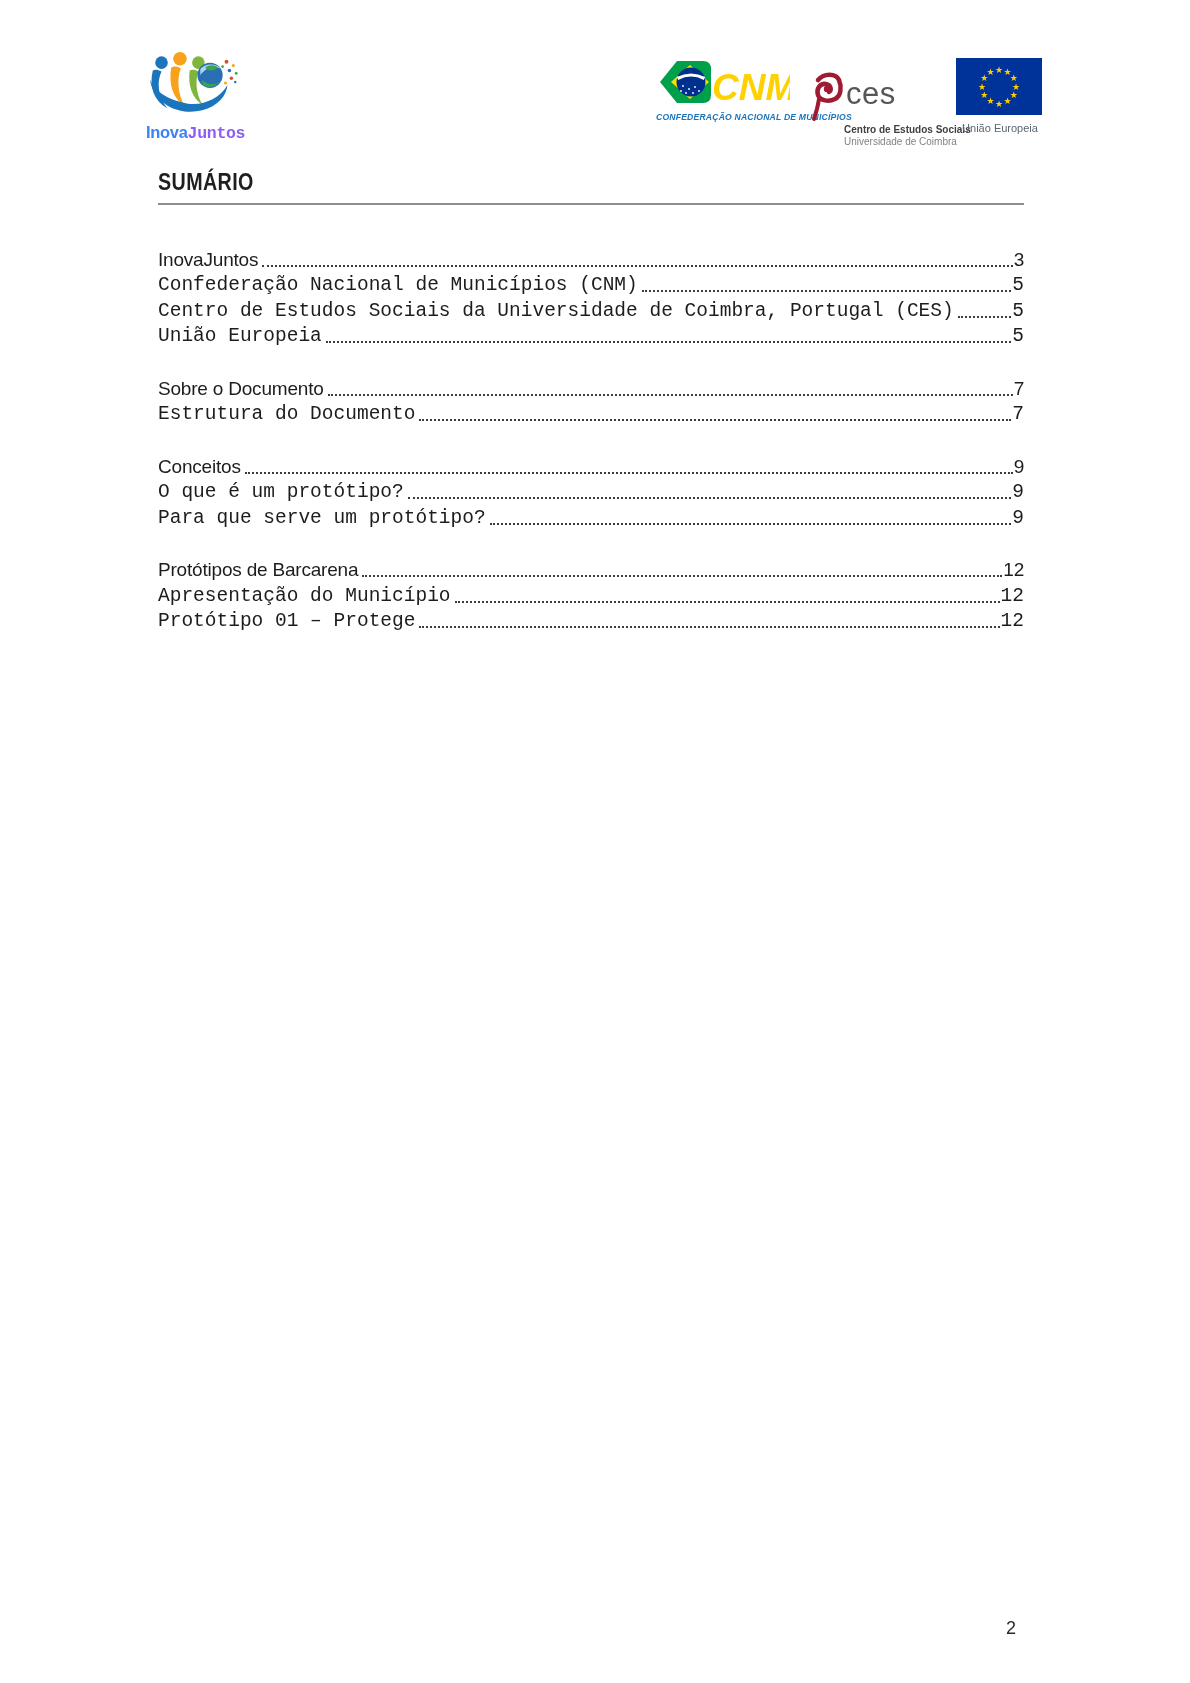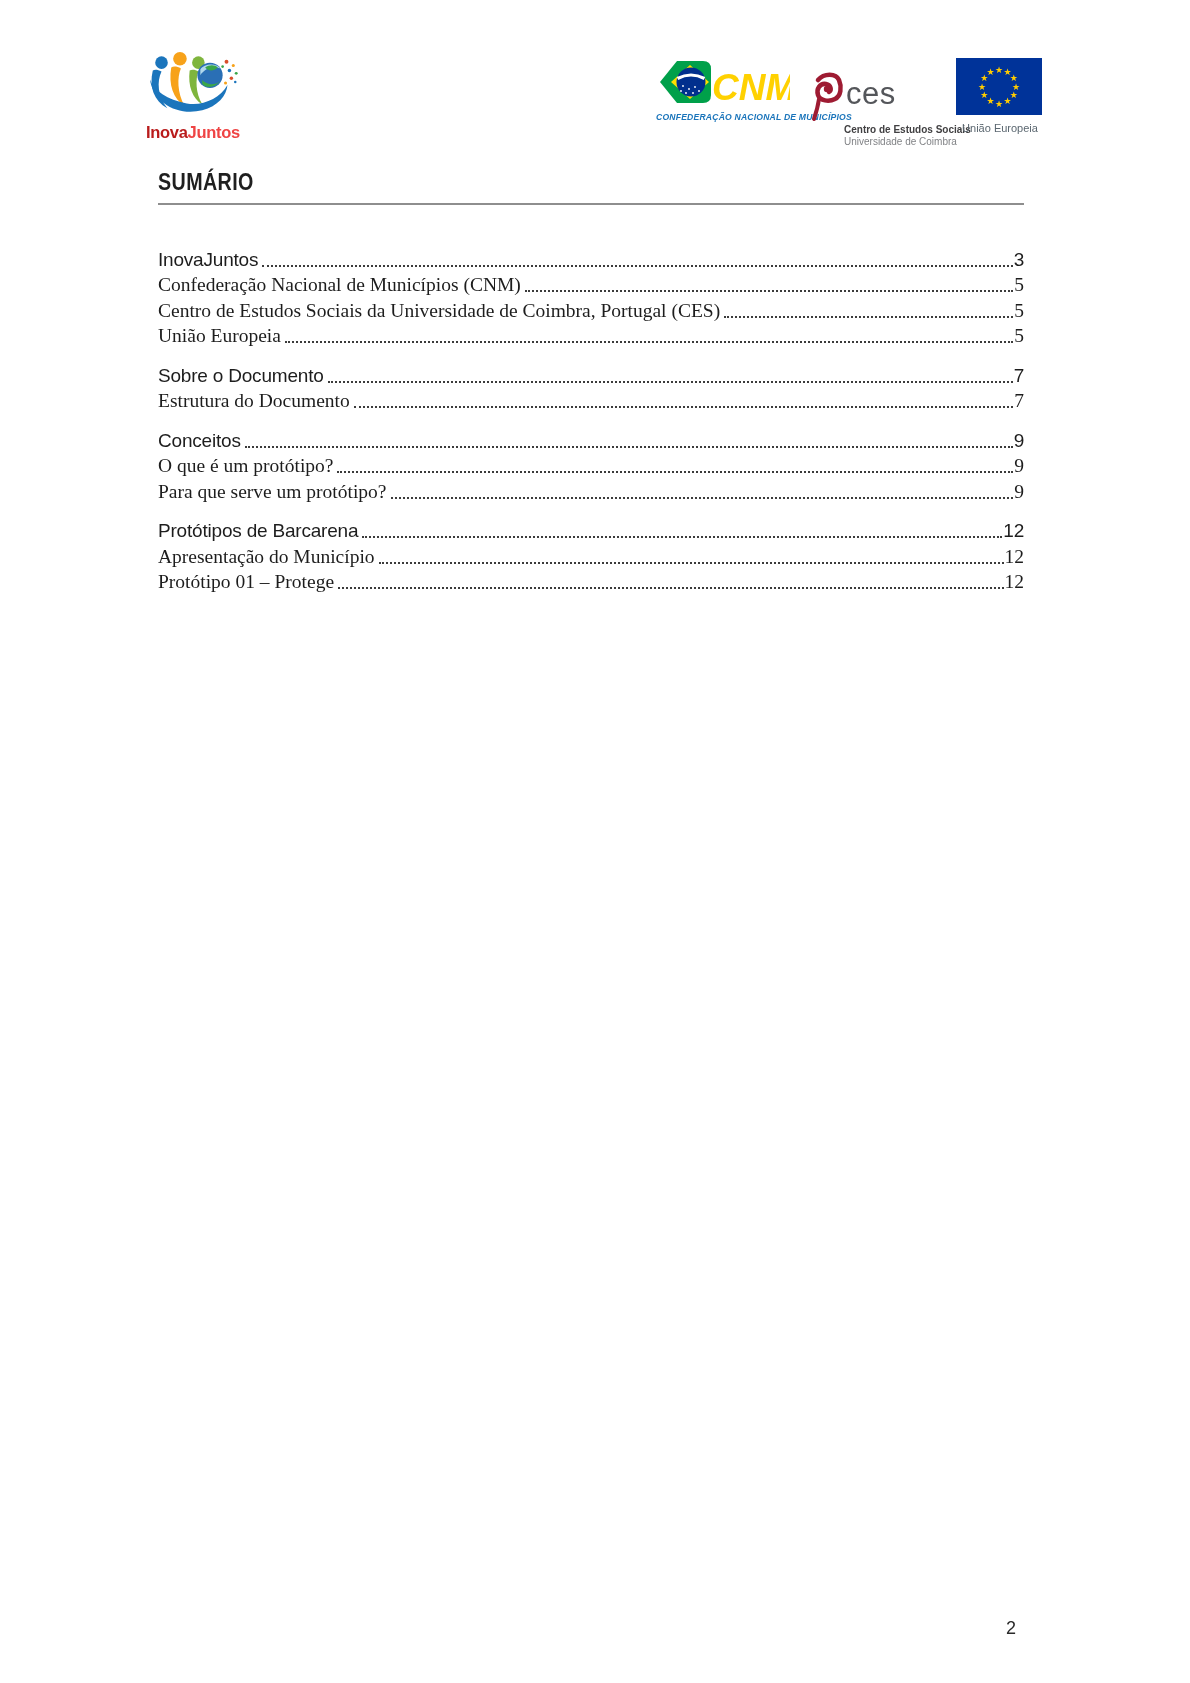--- a/index.html
+++ b/index.html
@@ -12,22 +12,22 @@
     font-family: "Liberation Sans", sans-serif;
     color: #1d1d1d;
     overflow: hidden;
   }
 
   
   header { position: relative; height: 150px; }
   .logo { position: absolute; }
   .logo-inova { left: 146px; top: 50px; width: 100px; text-align: left; }
   .inova-word { font-size: 16.5px; font-weight: bold; letter-spacing: -0.3px; margin-top: 1px; }
-  .inova-word .in-blue { color: #b91c1c; }
-  .inova-word .in-orange { color: #ef4444; }
+  .inova-word .in-blue { color: #3b82f6; }
+  .inova-word .in-orange { color: #8b5cf6; font-family: Liberation Mono, monospace; }
 
   .logo-cnm { left: 656px; top: 60px; width: 136px; }
   .cnm-caption {
     font-size: 8.6px; font-weight: bold; font-style: italic;
     color: #1b75bb; letter-spacing: 0.2px; text-align: center;
     margin-top: 2px; white-space: nowrap;
   }
 
   .logo-ces { left: 808px; top: 68px; width: 136px; }
   .ces-top { display: flex; align-items: flex-end; height: 54px; }
@@ -46,23 +46,23 @@
   .page-title {
     margin: 18px 0 0 0;
     font-size: 24px; font-weight: bold; letter-spacing: 0.5px;
     color: #1f1f1f;
     transform: scaleX(0.82); transform-origin: left center;
   }
   .title-rule { border: none; border-top: 2px solid #8e8e8e; margin: 7px 0 0 0; }
 
   .toc { margin-top: 40px; }
   .toc-row { display: flex; align-items: flex-end; height: 25.5px; }
-  .toc-row.group-start:not(:first-child) { margin-top: 14px; }
+  .toc-row.group-start:not(:first-child) { margin-top: 27px; }
   .toc-row.lvl1 { font-family: "Liberation Sans", sans-serif; font-size: 19px; letter-spacing: -0.2px; }
-  .toc-row.lvl2 { font-family: Liberation Serif, serif; font-size: 19.5px; }
+  .toc-row.lvl2 { font-family: Liberation Mono, monospace; font-size: 19.5px; }
   .toc-label { white-space: nowrap; }
   .toc-leader {
     flex: 1 1 auto;
     border-bottom: 2px dotted #3b3b3b;
     margin: 0 1px 4px 4px;
     min-width: 20px;
   }
   .toc-page { white-space: nowrap; }
 
   

